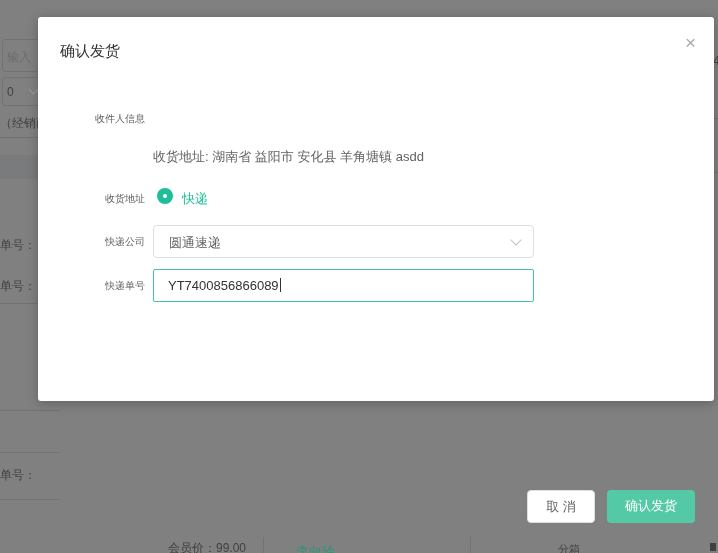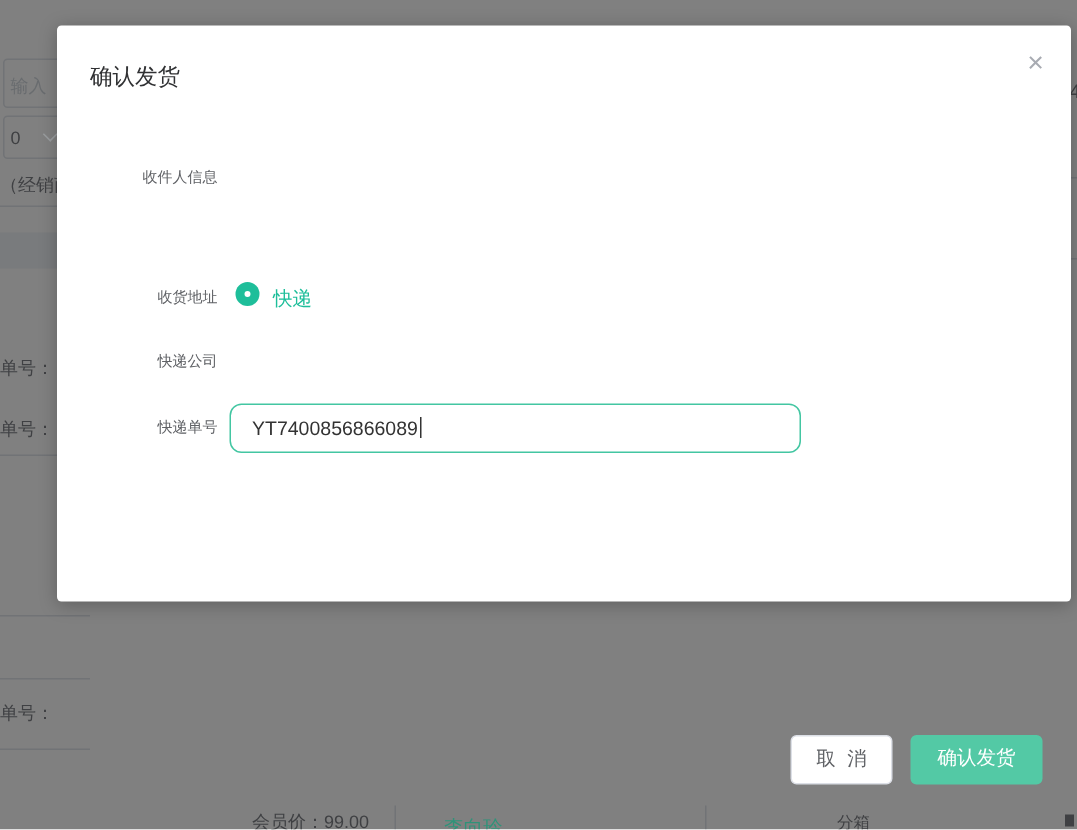--- a/index.html
+++ b/index.html
@@ -79,34 +79,34 @@
   .select-box .sel-text{
     position:absolute;left:15px;top:8px;font-size:13px;color:var(--text);white-space:nowrap;
   }
   .chevron{
     position:absolute;right:13px;top:10px;width:8px;height:8px;box-sizing:border-box;
     border-right:1px solid #c0c4cc;border-bottom:1px solid #c0c4cc;
     transform:rotate(45deg);
   }
   .input-box{
     position:absolute;left:115px;top:252px;width:381px;height:33px;
-    border:1px solid var(--accent-border);border-radius:8px;box-sizing:border-box;
+    border:1px solid var(--accent-border);border-radius:2px;box-sizing:border-box;
     background:#fff;cursor:text;
   }
   .input-box .inp-text{
     position:absolute;left:14px;top:8px;font-size:13px;color:#333;white-space:nowrap;
   }
   .caret-line{
     display:inline-block;width:1px;height:14px;background:#333;
     vertical-align:-2px;margin-left:1px;
   }
   .btn{
     position:absolute;top:473px;height:33px;box-sizing:border-box;
     border-radius:4px;font-size:13px;line-height:31px;text-align:center;
-    cursor:pointer;white-space:nowrap;font-family:Liberation Mono, monospace;
+    cursor:pointer;white-space:nowrap;
   }
   .btn-cancel{
     left:489px;width:68px;background:#fff;color:var(--text);
     border:1px solid var(--border);
   }
   .btn-confirm{
     left:569px;width:88px;background:var(--accent-btn);color:#fff;border:none;
   }
 </style>
 </head>
@@ -142,28 +142,33 @@
   <span class="bg-frag" style="left:296px;top:545px;color:var(--dim-teal);font-size:13px;">李向玲</span>
   <span class="bg-frag" style="left:558px;top:542px;font-size:11px;">分箱</span>
   <div style="position:absolute;left:710px;top:543px;width:6px;height:8px;background:var(--dim-dark);"></div>
 
   <div id="dialog">
 
     <div class="dlg-title">确认发货</div>
     <div class="dlg-close">×</div>
 
     <div class="form-label" style="top:93px;">收件人信息</div>
+    <div class="form-value" style="top:131px;">收货地址: 湖南省 益阳市 安化县 羊角塘镇 asdd</div>
 
     <div class="form-label" style="top:173px;">收货地址</div>
     <div class="radio">
       <span class="dot"></span>
     </div>
     <div class="radio-label">快递</div>
 
     <div class="form-label" style="top:216px;">快递公司</div>
+    <div class="select-box">
+      <span class="sel-text">圆通速递</span>
+      <span class="chevron"></span>
+    </div>
 
     <div class="form-label" style="top:260px;">快递单号</div>
     <div class="input-box">
       <span class="inp-text"><span>YT7400856866089</span><span class="caret-line"></span></span>
     </div>
 
     <div class="btn btn-cancel">取 消</div>
     <div class="btn btn-confirm">确认发货</div>
 
   </div>

